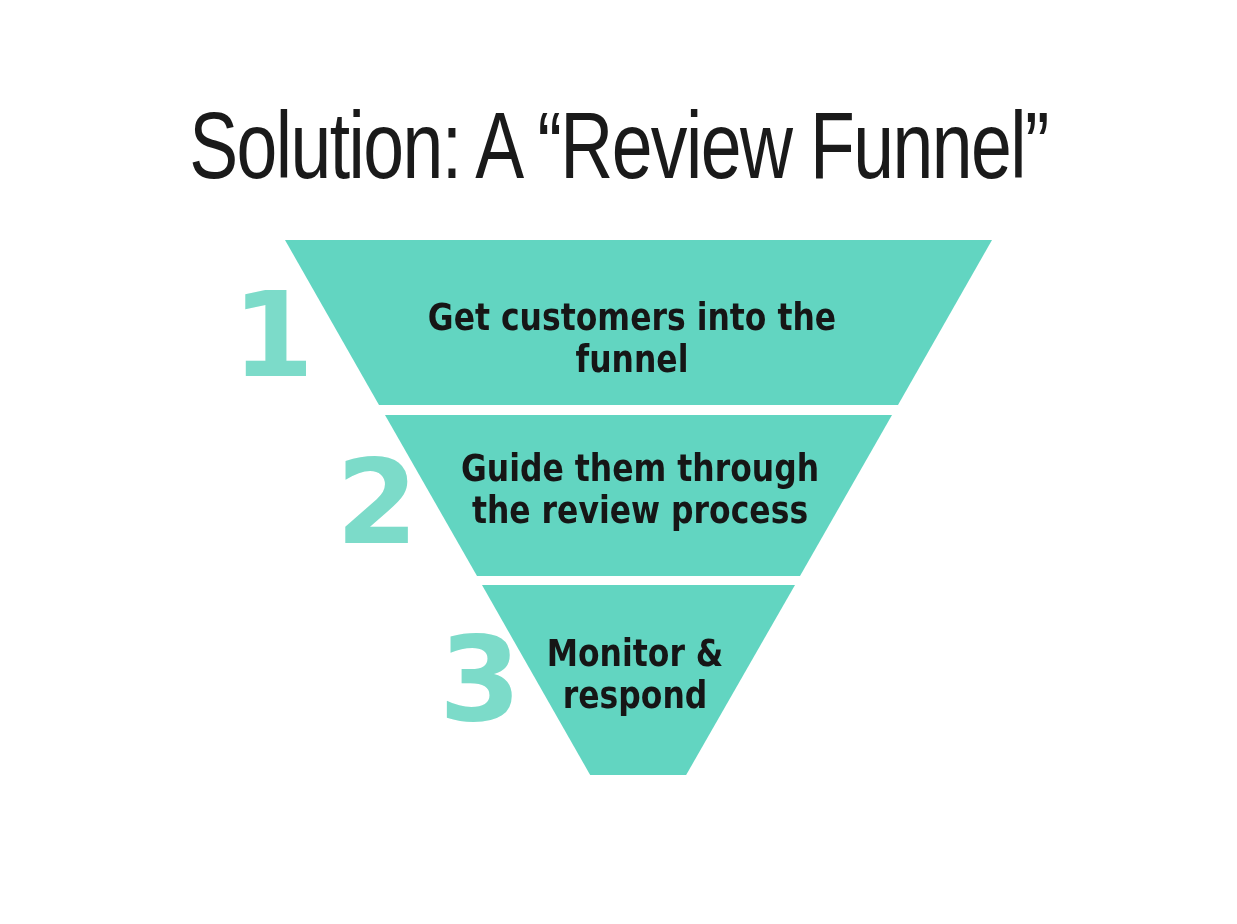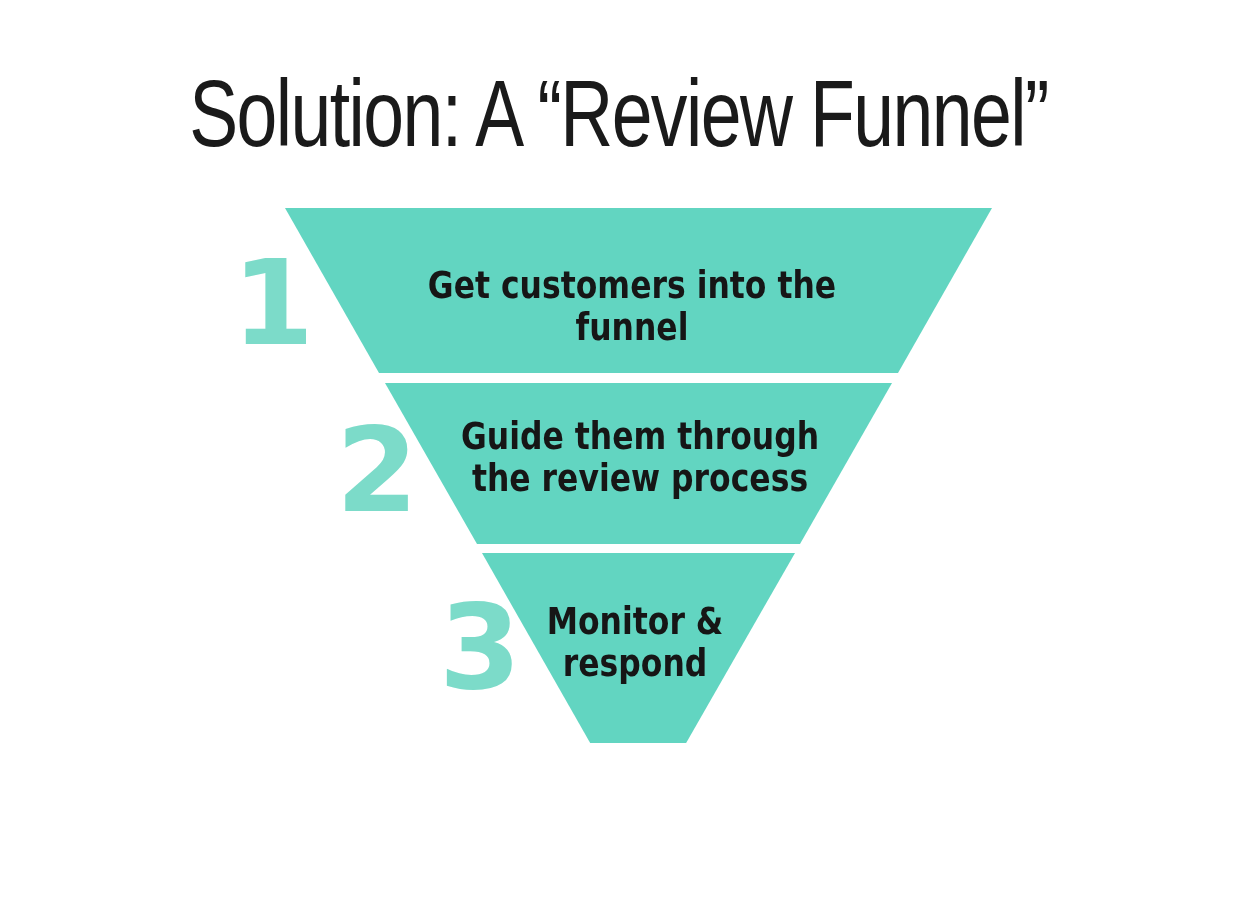--- a/index.html
+++ b/index.html
@@ -7,20 +7,21 @@
     padding: 0;
     background: #ffffff;
   }
   .slide {
     position: relative;
     width: 1237px;
     height: 743px;
     background: #ffffff;
     overflow: hidden;
     font-family: "DejaVu Sans", sans-serif;
+    margin-top: 32px;
   }
   .title {
     position: absolute;
     top: 67px;
     left: 0;
     width: 100%;
     margin: 0;
     text-align: center;
     font-family: "Liberation Sans", sans-serif;
     font-weight: 400;

